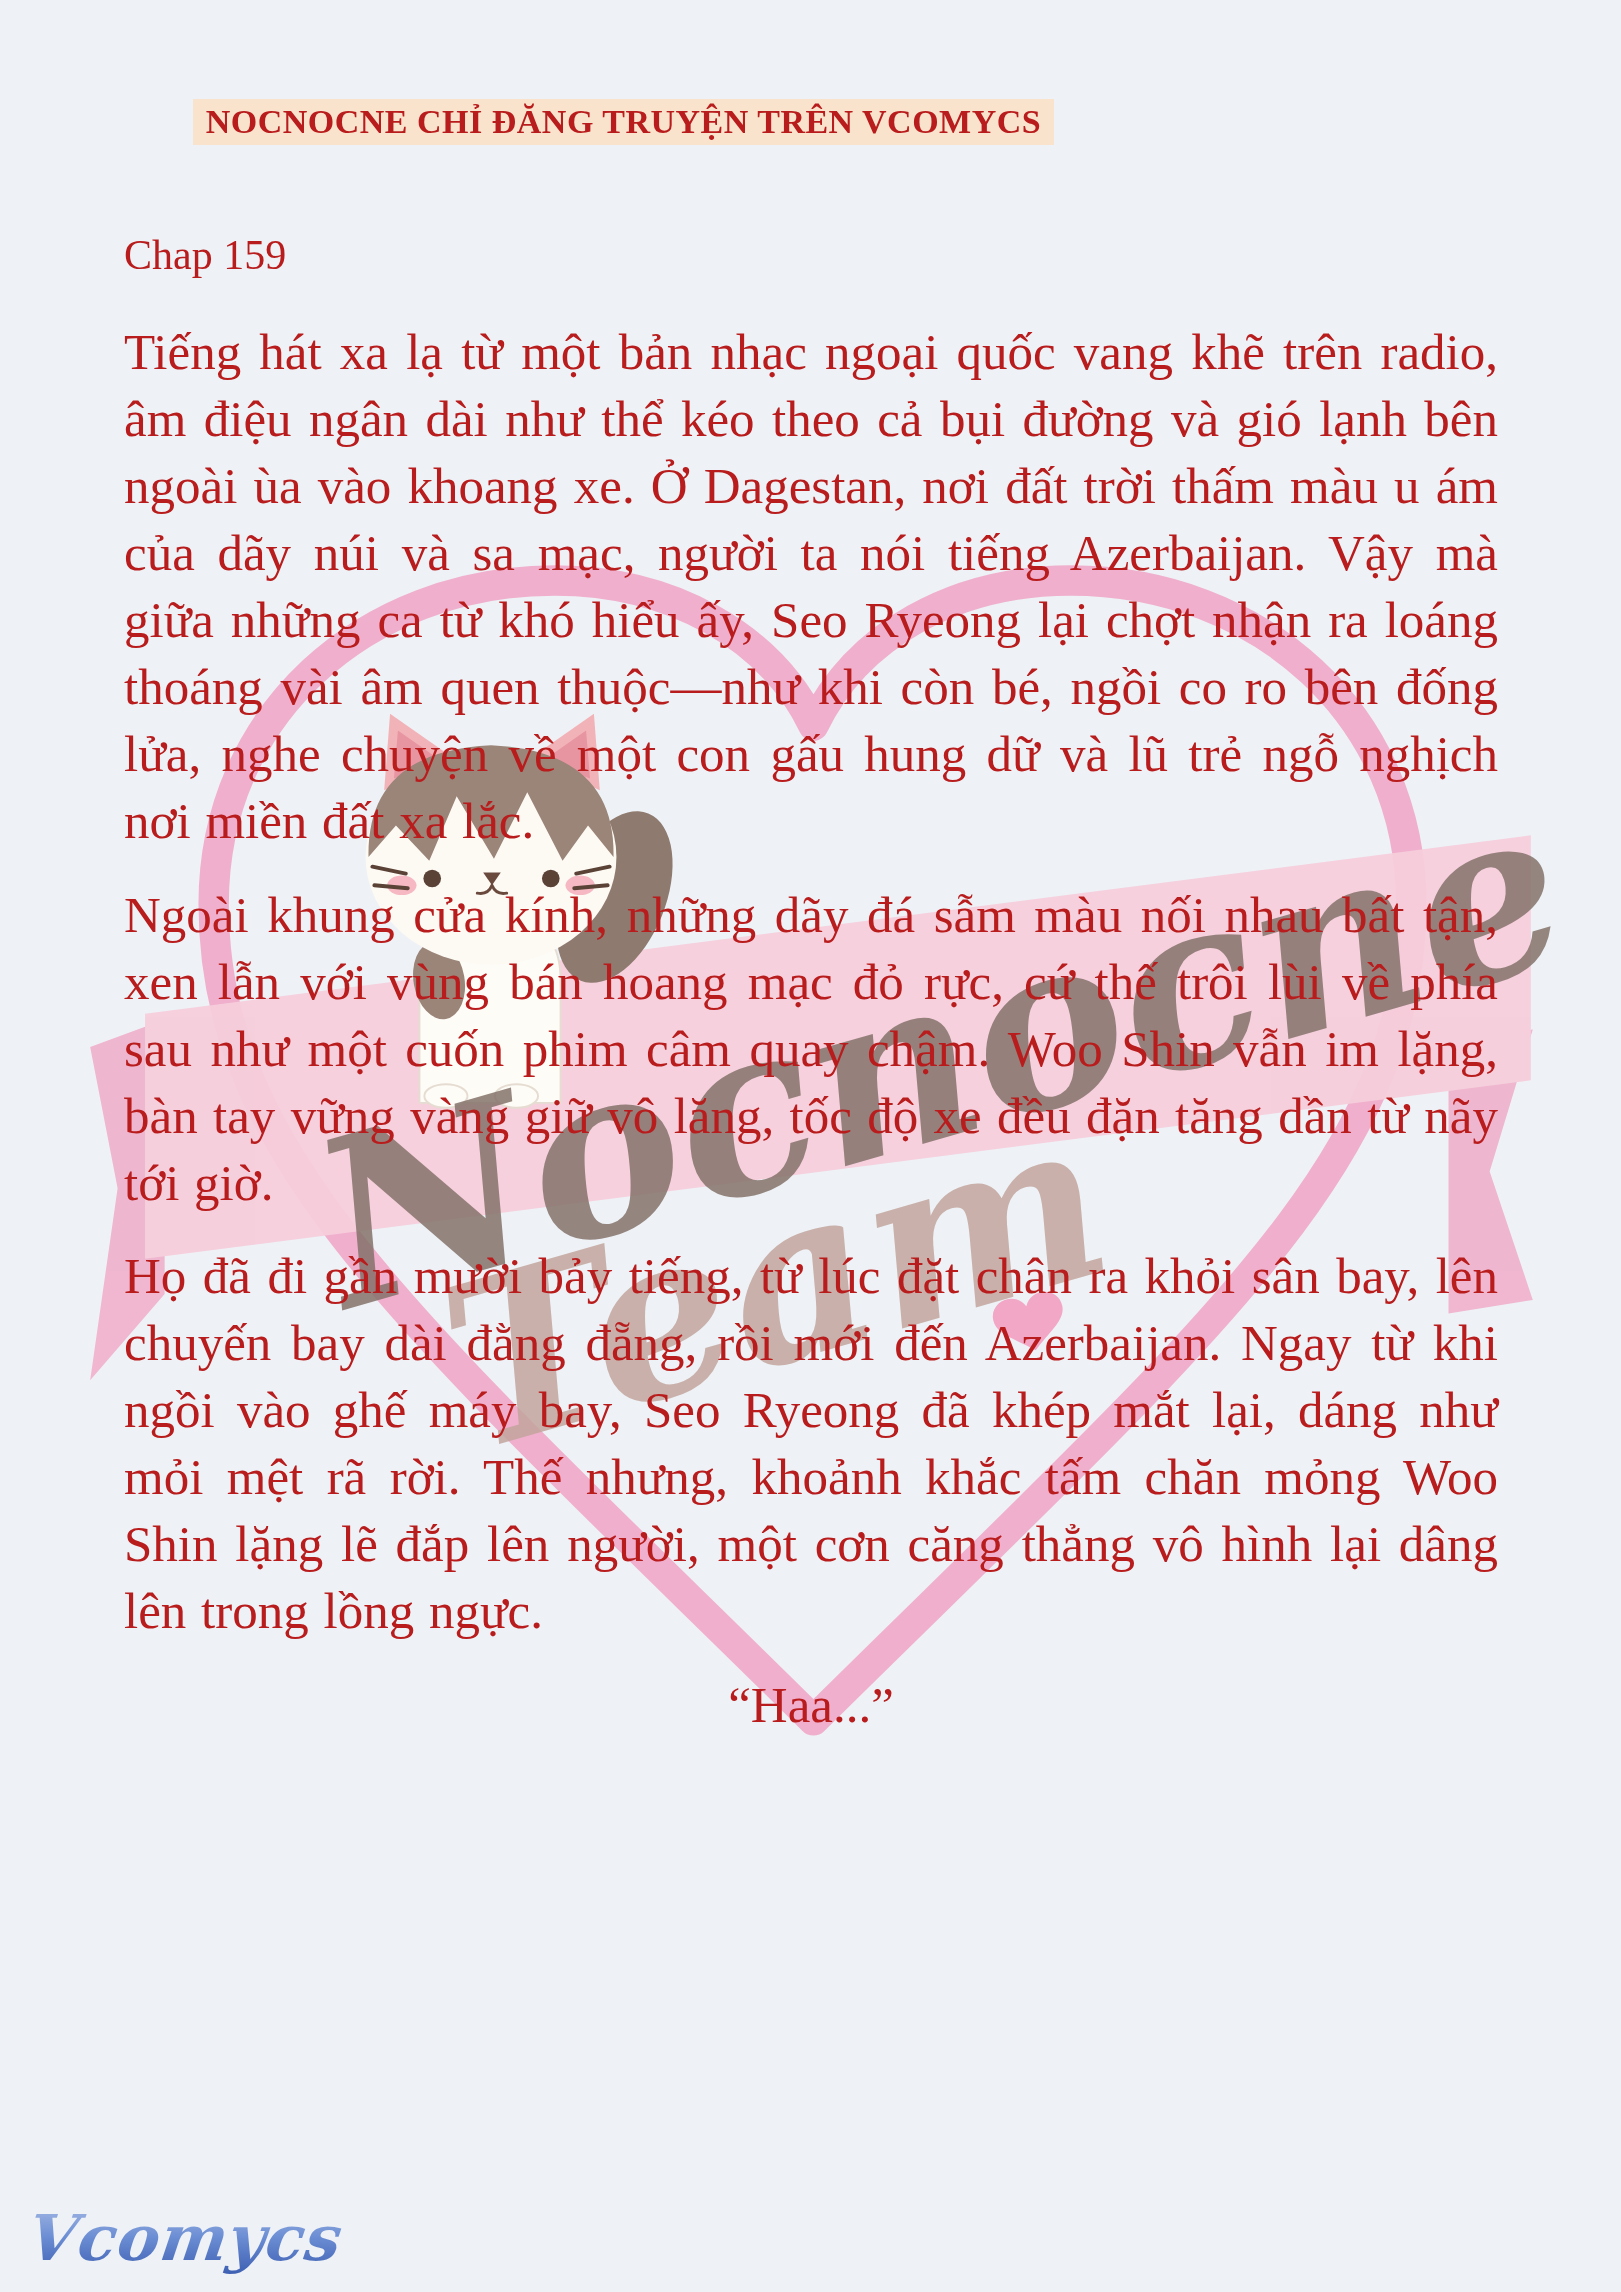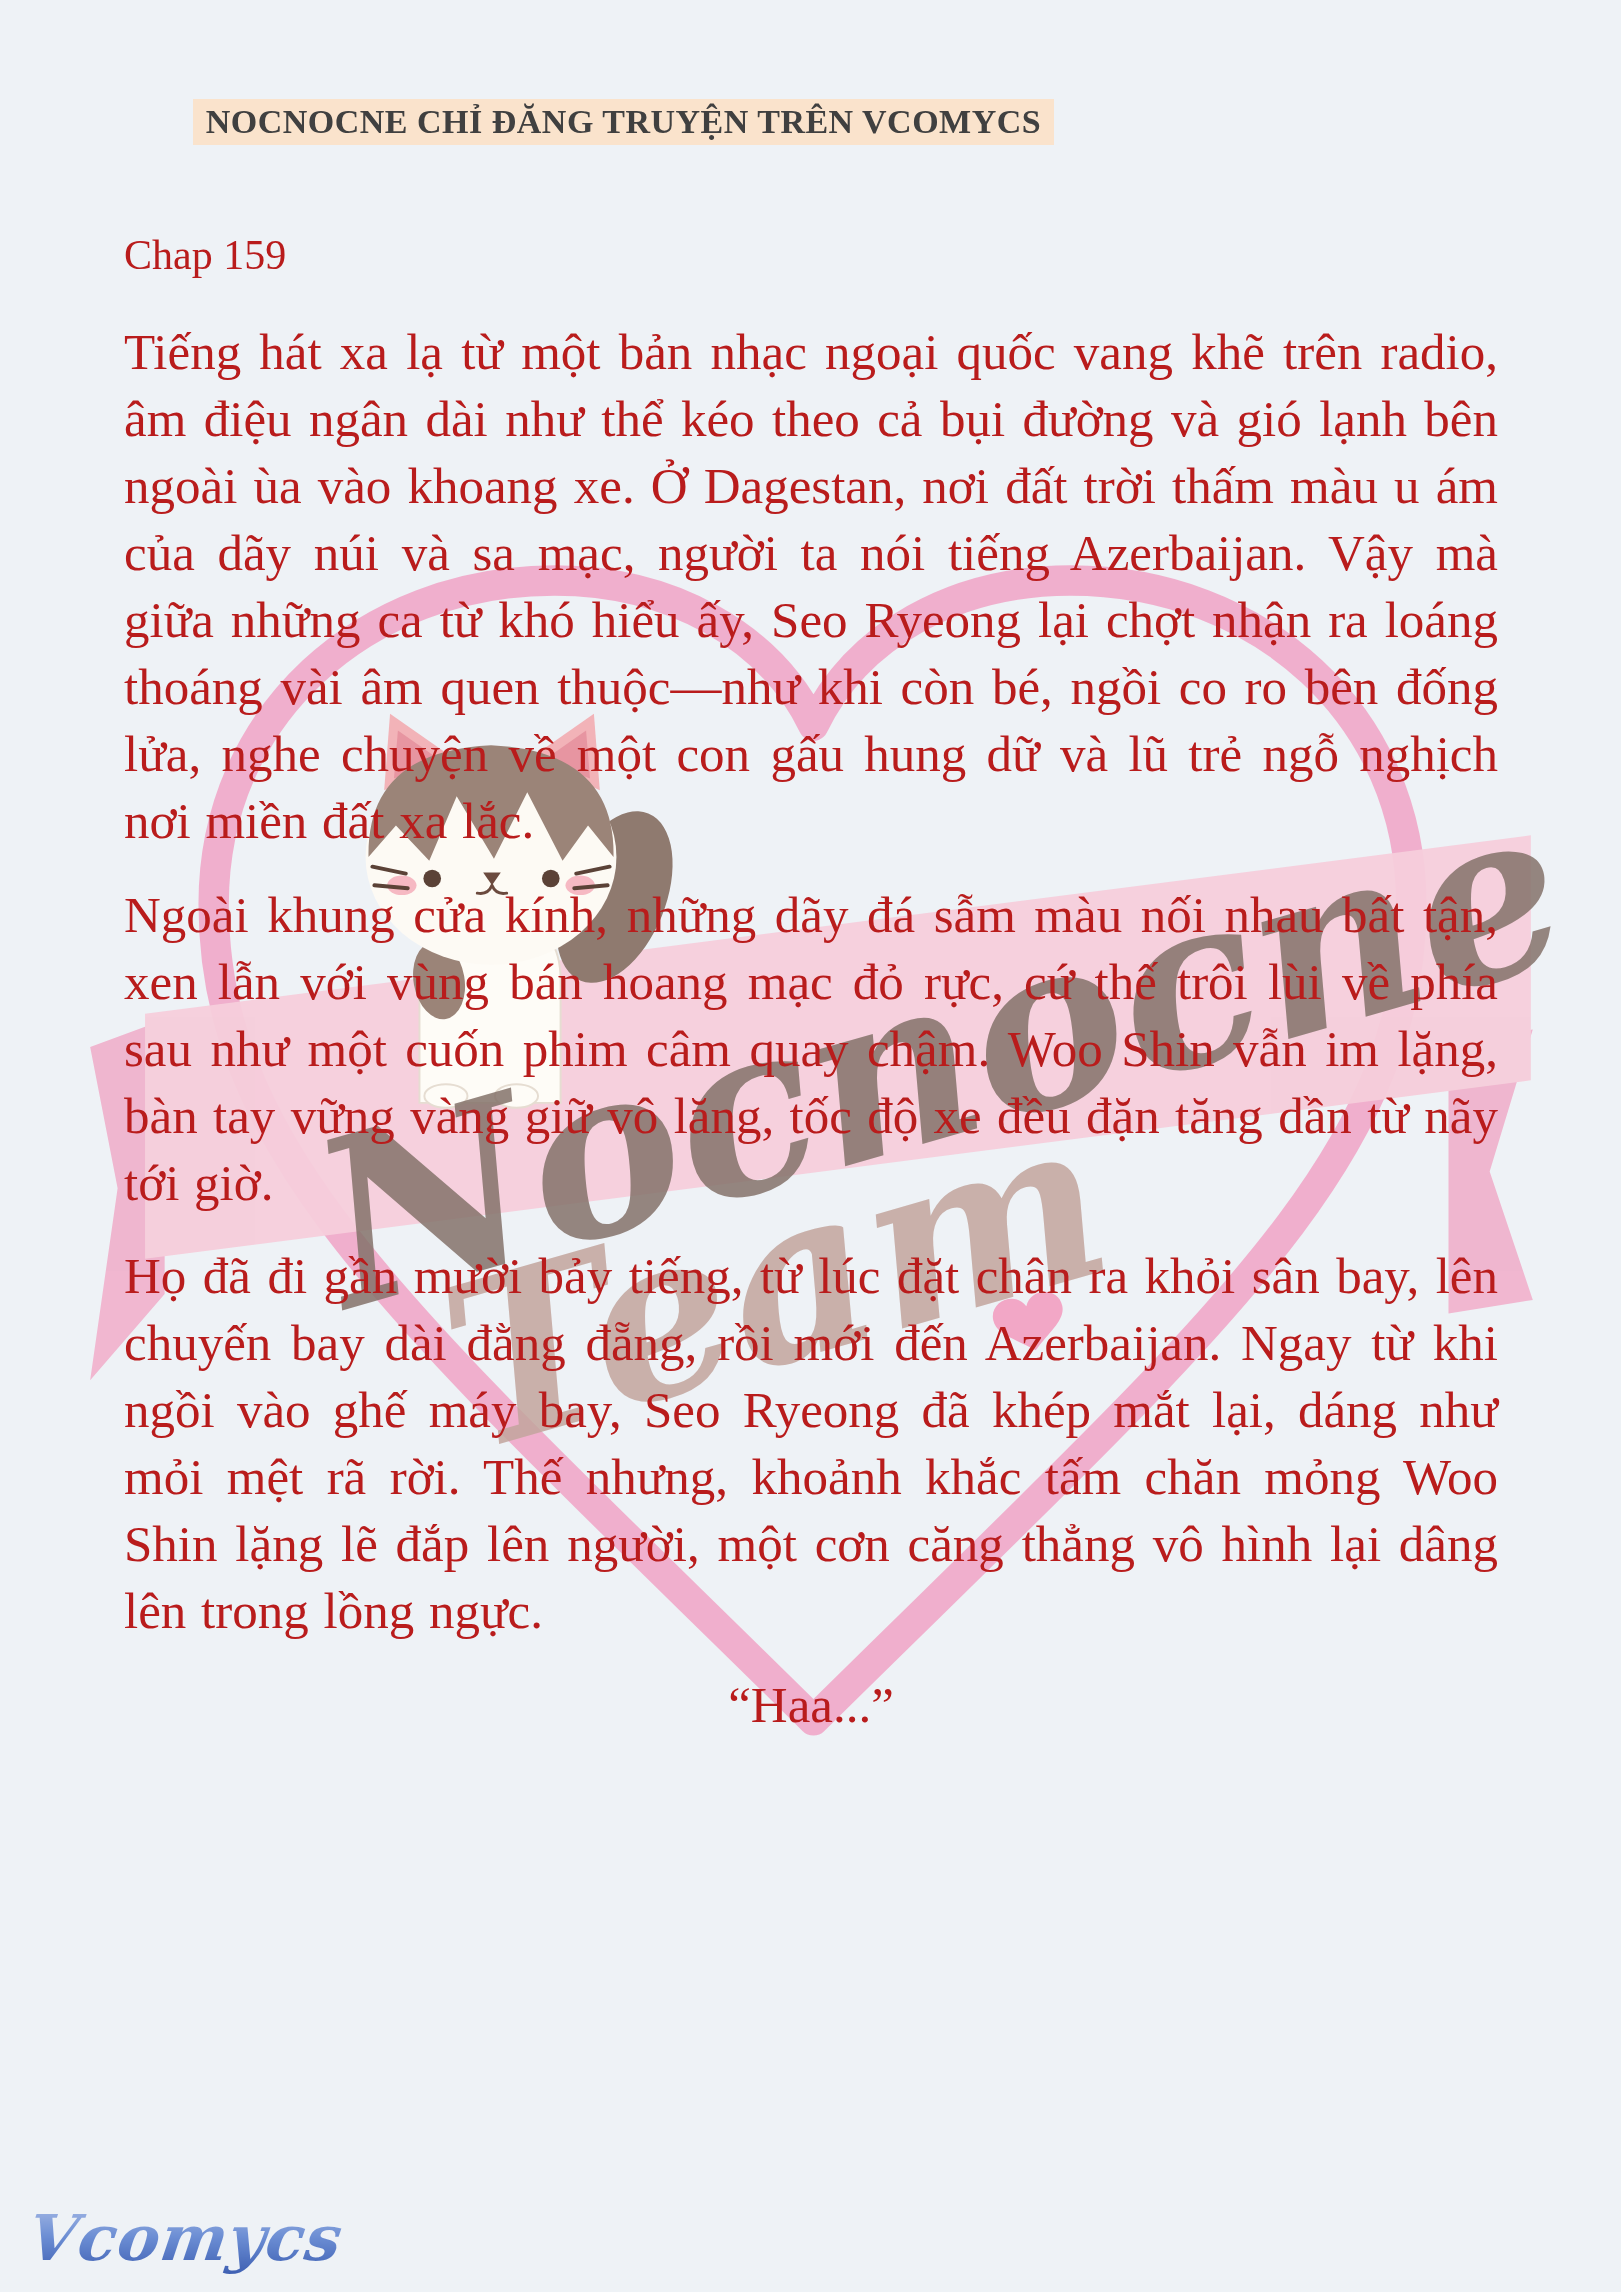--- a/index.html
+++ b/index.html
@@ -10,21 +10,21 @@
     overflow:hidden;
     font-family:"Liberation Serif", serif;
   }
   .watermark{
     position:absolute;left:0;top:0;width:1621px;height:2293px;
     pointer-events:none;
   }
   .header-notice{
     position:absolute;left:193px;top:99px;
     background:#fae3cc;
-    color:#404040;
+    color:#b91c1c;
     font-weight:bold;
     font-size:34px;
     line-height:46px;
     padding:0 12.7px;
     white-space:nowrap;
     letter-spacing:0.5px;
   }
   .content{
     position:absolute;left:124px;top:231px;width:1374px;
     color:#b91c1c;

